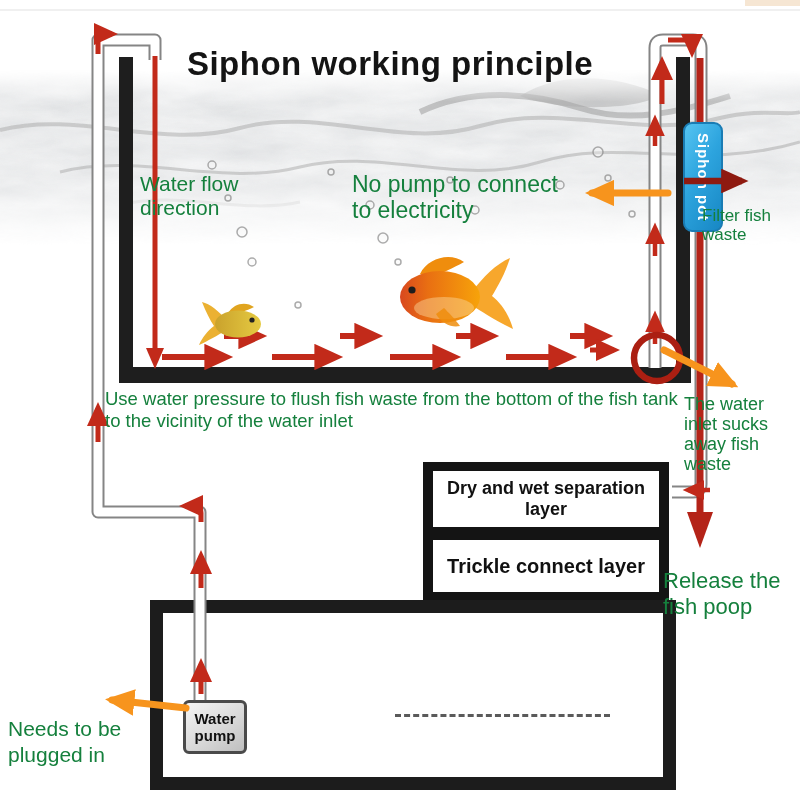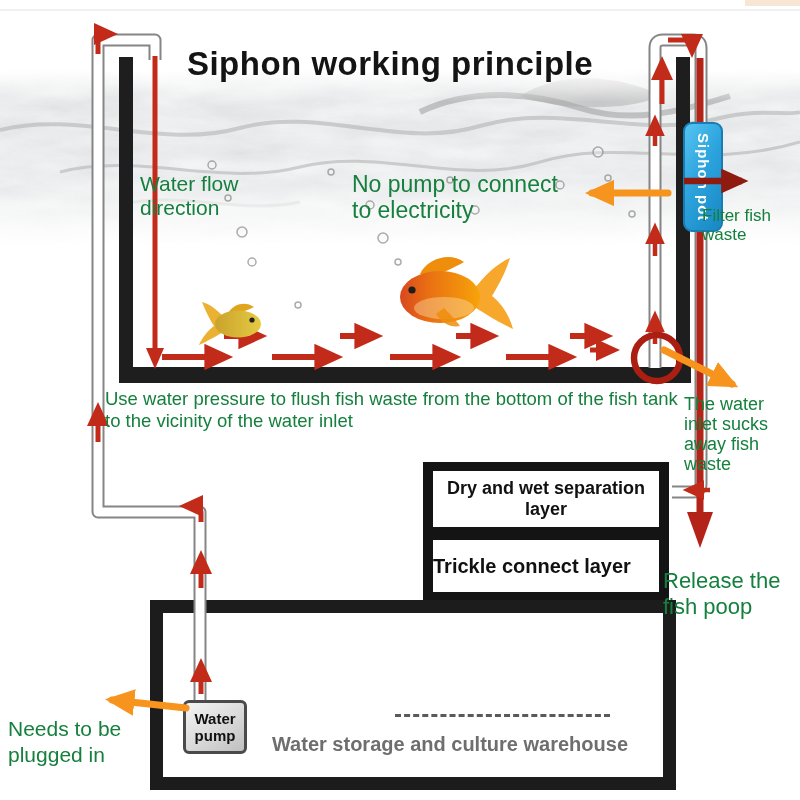--- a/index.html
+++ b/index.html
@@ -14,21 +14,21 @@
   .label{z-index:5;}
   #top{z-index:6;pointer-events:none;}
 
   .wall{background:#1e1e1e;position:absolute;}
   .red-label{position:absolute;color:#15803d;font-weight:400;text-align:left;line-height:1.12;}
   .black-label{position:absolute;color:#141414;font-weight:700;text-align:center;line-height:1.12;}
 
   .title{left:150px;top:46px;width:480px;font-size:33px;letter-spacing:.5px;}
 
   .dry-wet-container{left:423px;top:462px;width:246px;height:140px;background:#141414;position:absolute;}
-  .inner-white{position:absolute;background:#fff;display:flex;align-items:center;
+  .inner-white{position:absolute;background:#fff;display:flex;align-items:center;justify-content:center;
                text-align:center;font-weight:700;color:#111;line-height:1.15;}
   .dry-wet-inner{left:10px;top:9px;width:226px;height:56px;font-size:18px;}
   .trickle-inner{left:10px;top:78px;width:226px;height:52px;font-size:20px;}
 
   .bottom-box{left:150px;top:600px;width:526px;height:190px;background:#fff;
               border:13px solid #1c1c1c;position:absolute;box-sizing:border-box;}
   .bottom-box-title{left:325px;top:616px;width:290px;font-size:38px;line-height:1.2;}
   .dashed-div{left:395px;top:714px;width:215px;height:0;border-top:3px dashed #5a5a5a;position:absolute;}
   .storage-label{left:240px;top:733px;width:420px;font-size:20px;font-weight:700;color:#6e6e6e;
                  text-align:center;position:absolute;}
@@ -90,21 +90,20 @@
     <div class="inner-white dry-wet-inner">
       <span>Dry and wet separation layer</span>
     </div>
     <div class="inner-white trickle-inner">
       <span>Trickle connect layer</span>
     </div>
   </div>
 
   <div class="bottom-box struct"></div>
   <div class="dashed-div label"></div>
-  <div class="storage-label label">Water storage and culture warehouse</div>
 
   <svg id="fg" class="layer" viewBox="0 0 800 800">
     <defs>
       <marker id="mr" markerWidth="5" markerHeight="4.4" refX="3.6" refY="2.2" orient="auto">
         <path d="M0,0 L4.8,2.2 L0,4.4 Z" fill="#c22a1a"></path>
       </marker>
       <linearGradient id="gfBody" x1="0" y1="0" x2="1" y2="0">
         <stop offset="0" stop-color="#d8481f"></stop>
         <stop offset="0.35" stop-color="#e96f12"></stop>
         <stop offset="1" stop-color="#f7a30a"></stop>

